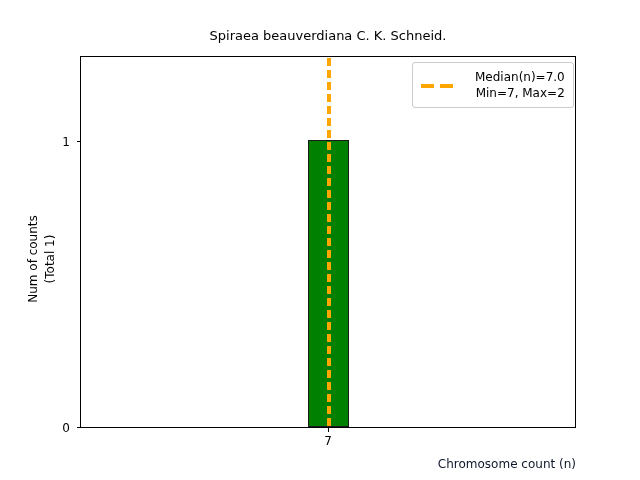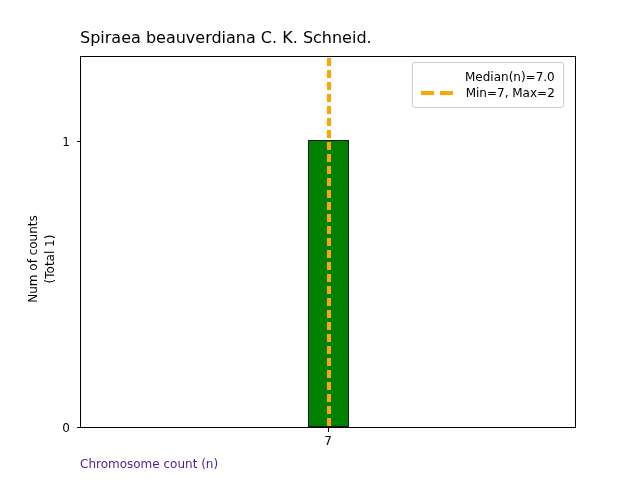--- a/index.html
+++ b/index.html
@@ -15,21 +15,22 @@
     font-family: "DejaVu Sans", sans-serif;
     overflow: hidden;
   }
 
   
   #chart-title {
     position: absolute;
     left: 80px;
     top: 28px;
     width: 496px;
-    font-size: 16px;
+    text-align: center;
+    font-size: 13px;
     color: #000000;
     white-space: nowrap;
   }
 
   
   #plot-area {
     position: absolute;
     left: 80px;
     top: 56px;
     width: 496px;
@@ -84,23 +85,23 @@
     text-align: center;
     transform: translateX(-50%);
   }
 
   
   #xlabel {
     position: absolute;
     left: 80px;
     top: 457px;
     width: 496px;
-    text-align: left;
+    text-align: right;
     font-size: 12px;
-    color: #4c1d95;
+    color: #0f172a;
   }
   #ylabel {
     position: absolute;
     left: 0px;
     top: 242px;
     width: 240px;
     transform: rotate(-90deg);
     transform-origin: 50% 50%;
     margin-left: -78px;
     text-align: center;
@@ -114,22 +115,22 @@
   #legend {
     position: absolute;
     left: 412px;
     top: 62px;
     padding: 6px 8px 6px 7px;
     background: #ffffff;
     border: 1px solid #cccccc;
     border-radius: 3px;
     box-sizing: border-box;
     display: flex;
-    align-items: flex-end;
-    gap: 9px;
+    align-items: center;
+    gap: 19px;
   }
   #legend-sample {
     position: relative;
     width: 36px;
     height: 16px;
     flex: 0 0 36px;
     margin-top: 1px;
   }
   #legend-sample .dash {
     position: absolute;

